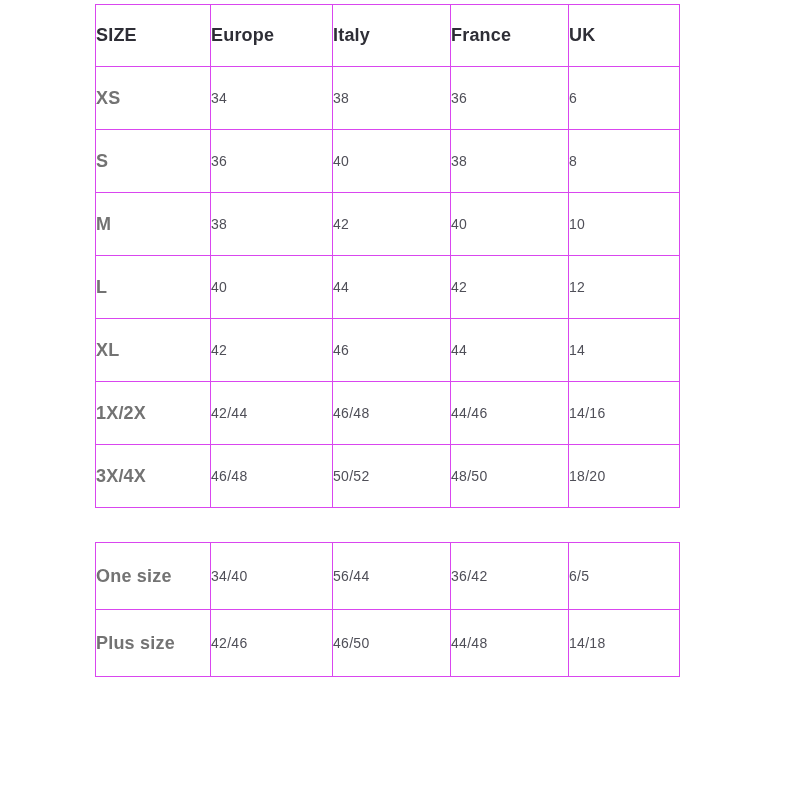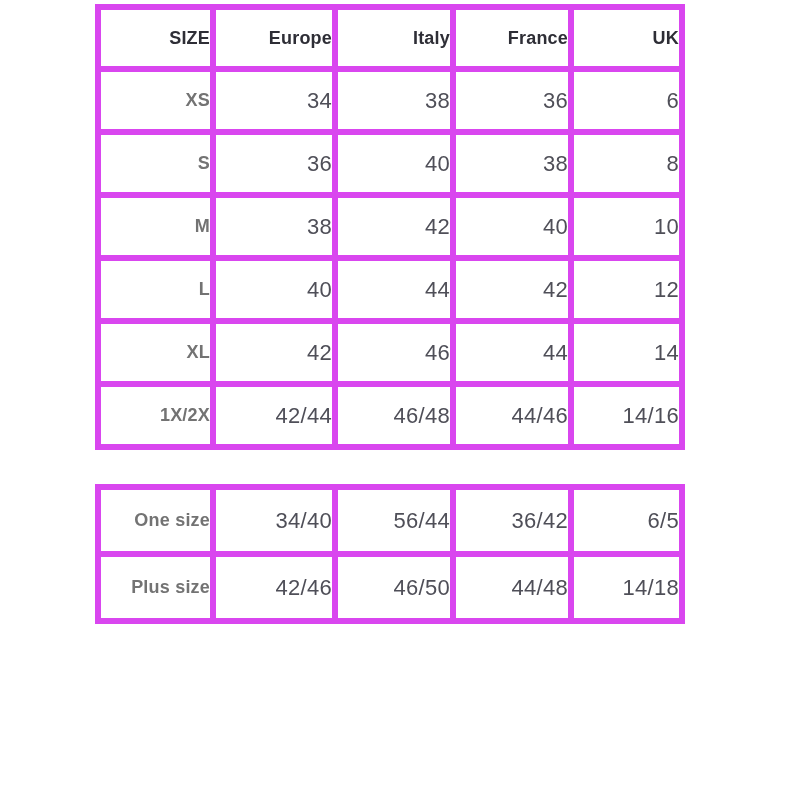--- a/index.html
+++ b/index.html
@@ -22,22 +22,22 @@
     width: 584px;
   }
   table.size-table {
     border-collapse: collapse;
     table-layout: fixed;
     width: 584px;
     background: #ffffff;
   }
   table.size-table th,
   table.size-table td {
-    border: 6px solid #d946ef;
-    text-align: right;
+    border: 1px solid #d946ef;
+    text-align: left;
     vertical-align: middle;
     padding: 0;
     overflow: hidden;
     white-space: nowrap;
   }
   
   table.main-table thead tr { height: 62px; }
   table.main-table tbody tr { height: 63px; }
   
   table.secondary-table tbody tr { height: 67px; }
@@ -49,21 +49,21 @@
     color: #2e2e36;
     letter-spacing: 0.2px;
   }
   th.row-label {
     font-size: 18px;
     font-weight: bold;
     color: #737373;
     letter-spacing: 0.2px;
   }
   td.size-value {
-    font-size: 22px;
+    font-size: 14px;
     font-weight: normal;
     color: #4f4f58;
     letter-spacing: 0.3px;
   }
 </style>
 </head>
 <body>
 
 <div class="page">
   <div class="tables-wrap">
@@ -121,20 +121,27 @@
             <td class="size-value">44</td>
             <td class="size-value">14</td>
           </tr>
           <tr>
             <th class="row-label">1X/2X</th>
             <td class="size-value">42/44</td>
             <td class="size-value">46/48</td>
             <td class="size-value">44/46</td>
             <td class="size-value">14/16</td>
           </tr>
+          <tr>
+            <th class="row-label">3X/4X</th>
+            <td class="size-value">46/48</td>
+            <td class="size-value">50/52</td>
+            <td class="size-value">48/50</td>
+            <td class="size-value">18/20</td>
+          </tr>
         </tbody>
     </table>
 
     <table class="size-table secondary-table">
       <colgroup>
         <col style="width:115px">
         <col style="width:122px">
         <col style="width:118px">
         <col style="width:118px">
         <col style="width:111px">

